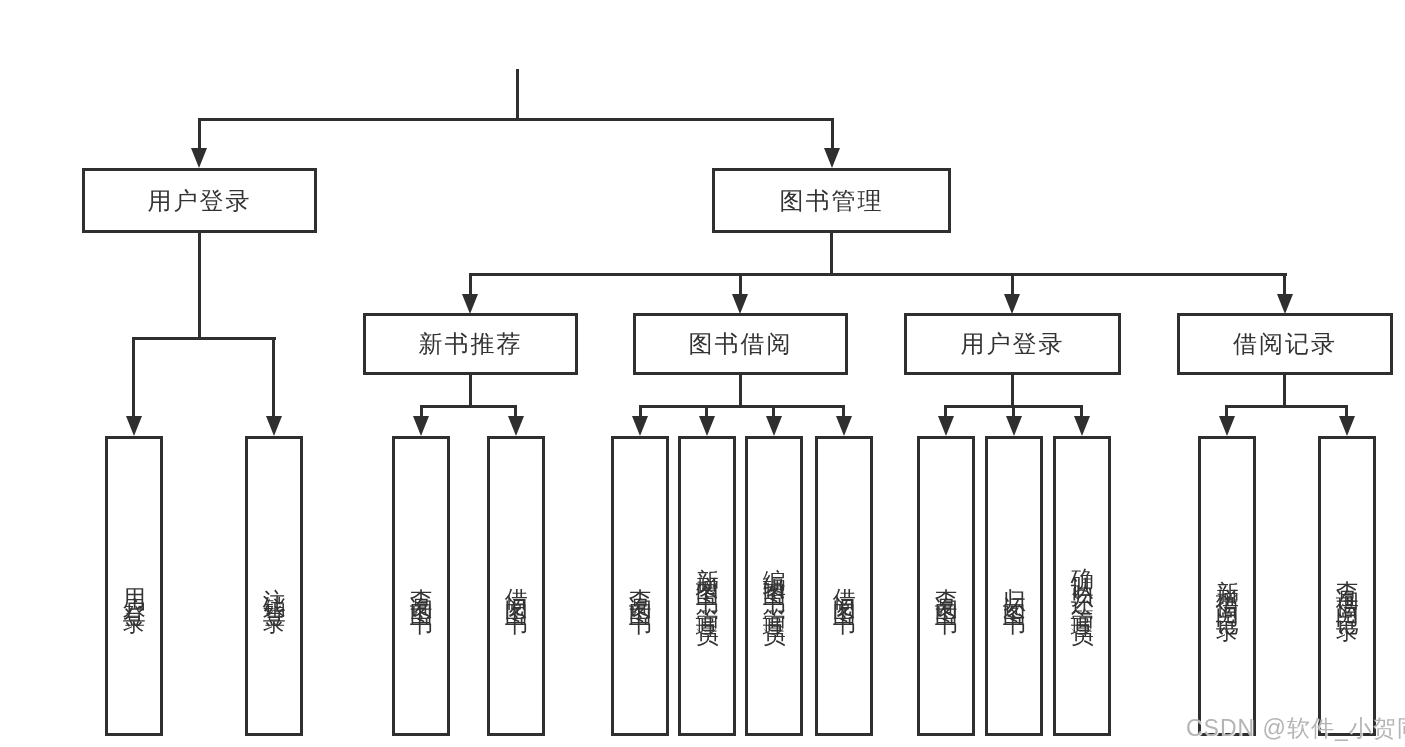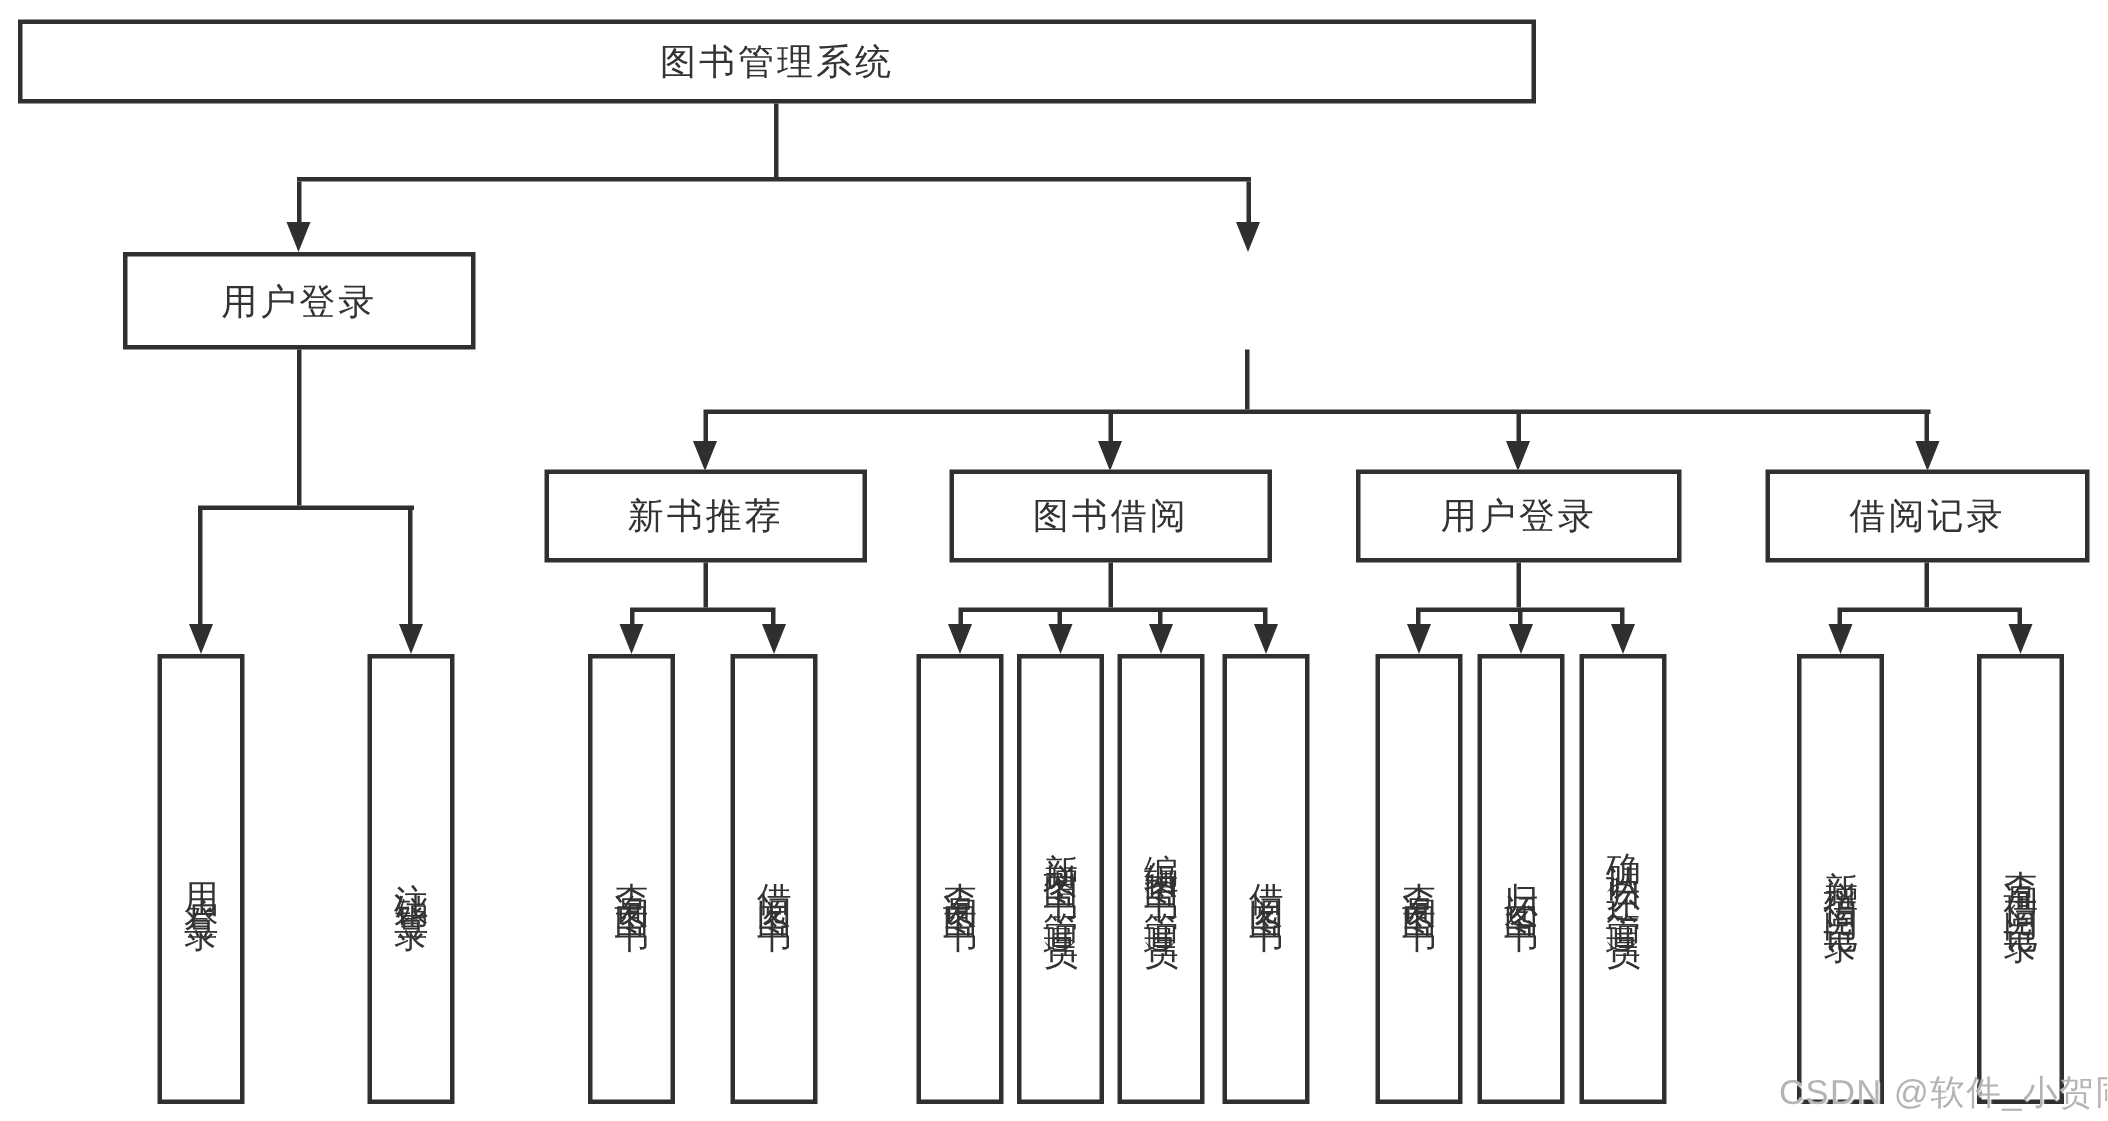--- a/index.html
+++ b/index.html
@@ -54,33 +54,33 @@
     white-space:nowrap;
     z-index:10;
     letter-spacing:1px;
   }
 </style>
 </head>
 <body>
 
 <div class="canvas">
 
-  <div class="box" style="left:12px;top:13px;width:1012px;height:56px">
-    <span class="h-label">图书管理系统</span>
-  </div>
 
   <div class="line" style="left:516px;top:69px;width:3px;height:49px"></div>
   <div class="line" style="left:198px;top:118px;width:636px;height:3px"></div>
   <div class="line" style="left:198px;top:121px;width:3px;height:29px"></div>
   <div class="arrow" style="left:191px;top:148px"></div>
   <div class="line" style="left:831px;top:121px;width:3px;height:29px"></div>
   <div class="arrow" style="left:824px;top:148px"></div>
 
   <div class="box" style="left:82px;top:168px;width:235px;height:65px">
     <span class="h-label">用户登录</span>
+  </div>
+  <div class="box" style="left:712px;top:168px;width:239px;height:65px">
+    <span class="h-label">图书管理</span>
   </div>
 
   <div class="line" style="left:198px;top:233px;width:3px;height:104px"></div>
   <div class="line" style="left:132px;top:337px;width:144px;height:3px"></div>
   <div class="line" style="left:132px;top:340px;width:3px;height:76px"></div>
   <div class="arrow" style="left:126px;top:416px"></div>
   <div class="line" style="left:272px;top:340px;width:3px;height:76px"></div>
   <div class="arrow" style="left:266px;top:416px"></div>
 
   <div class="line" style="left:830px;top:233px;width:3px;height:40px"></div>

